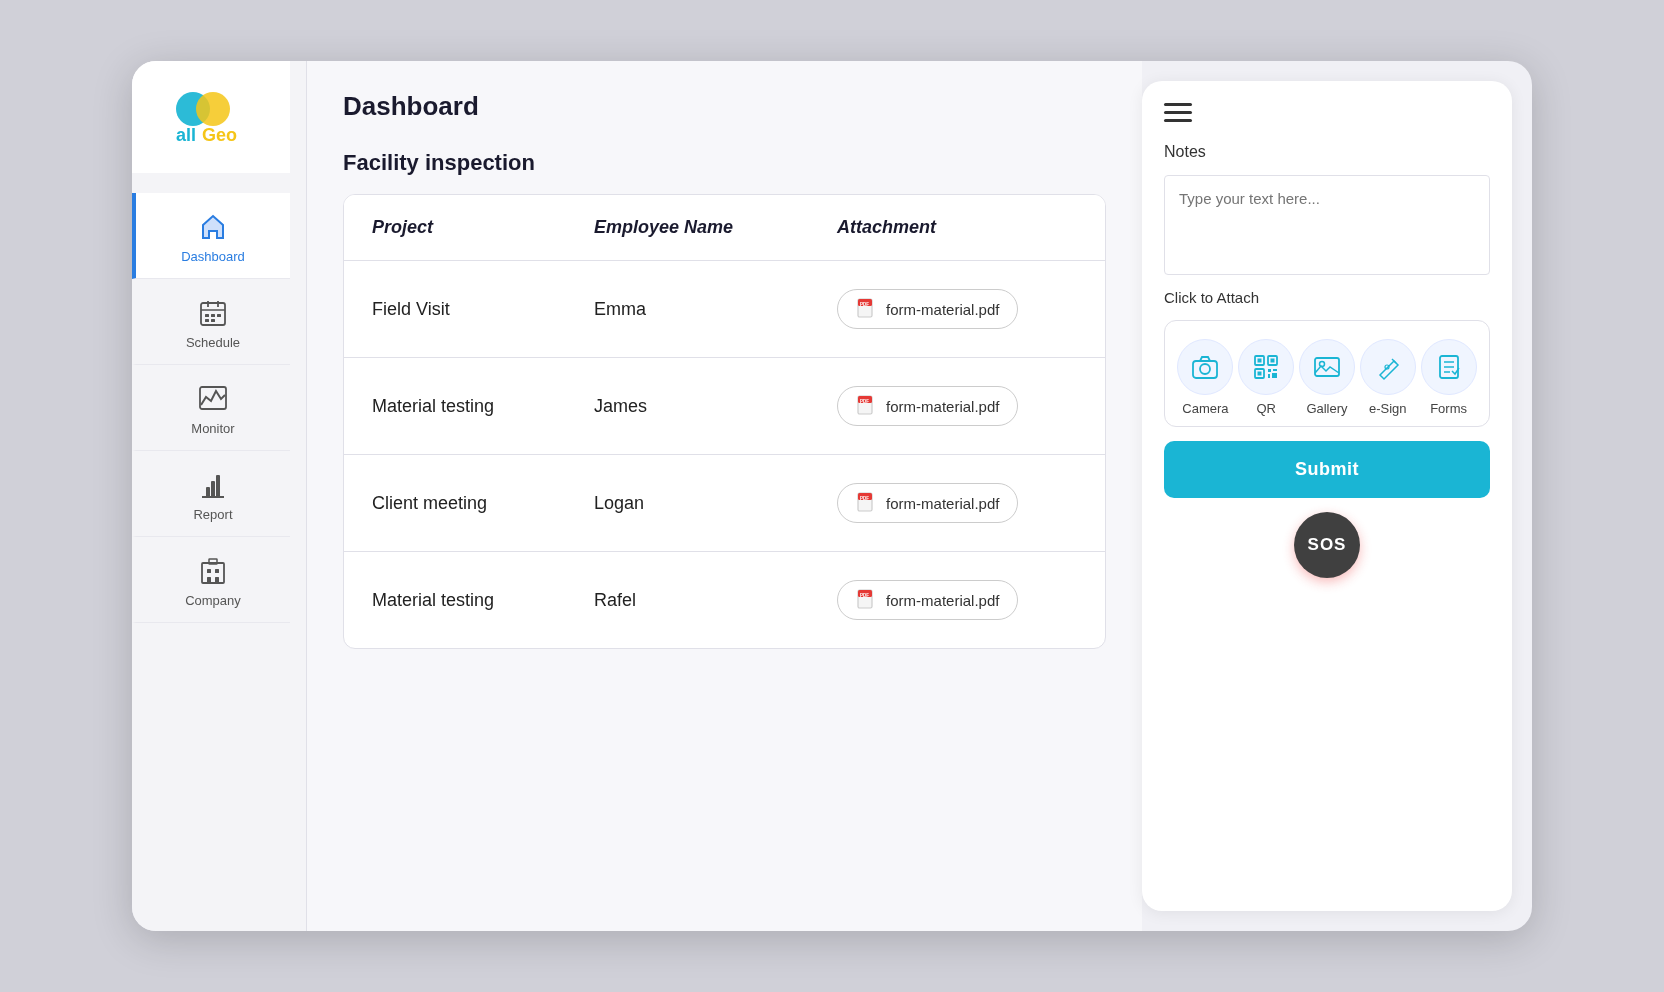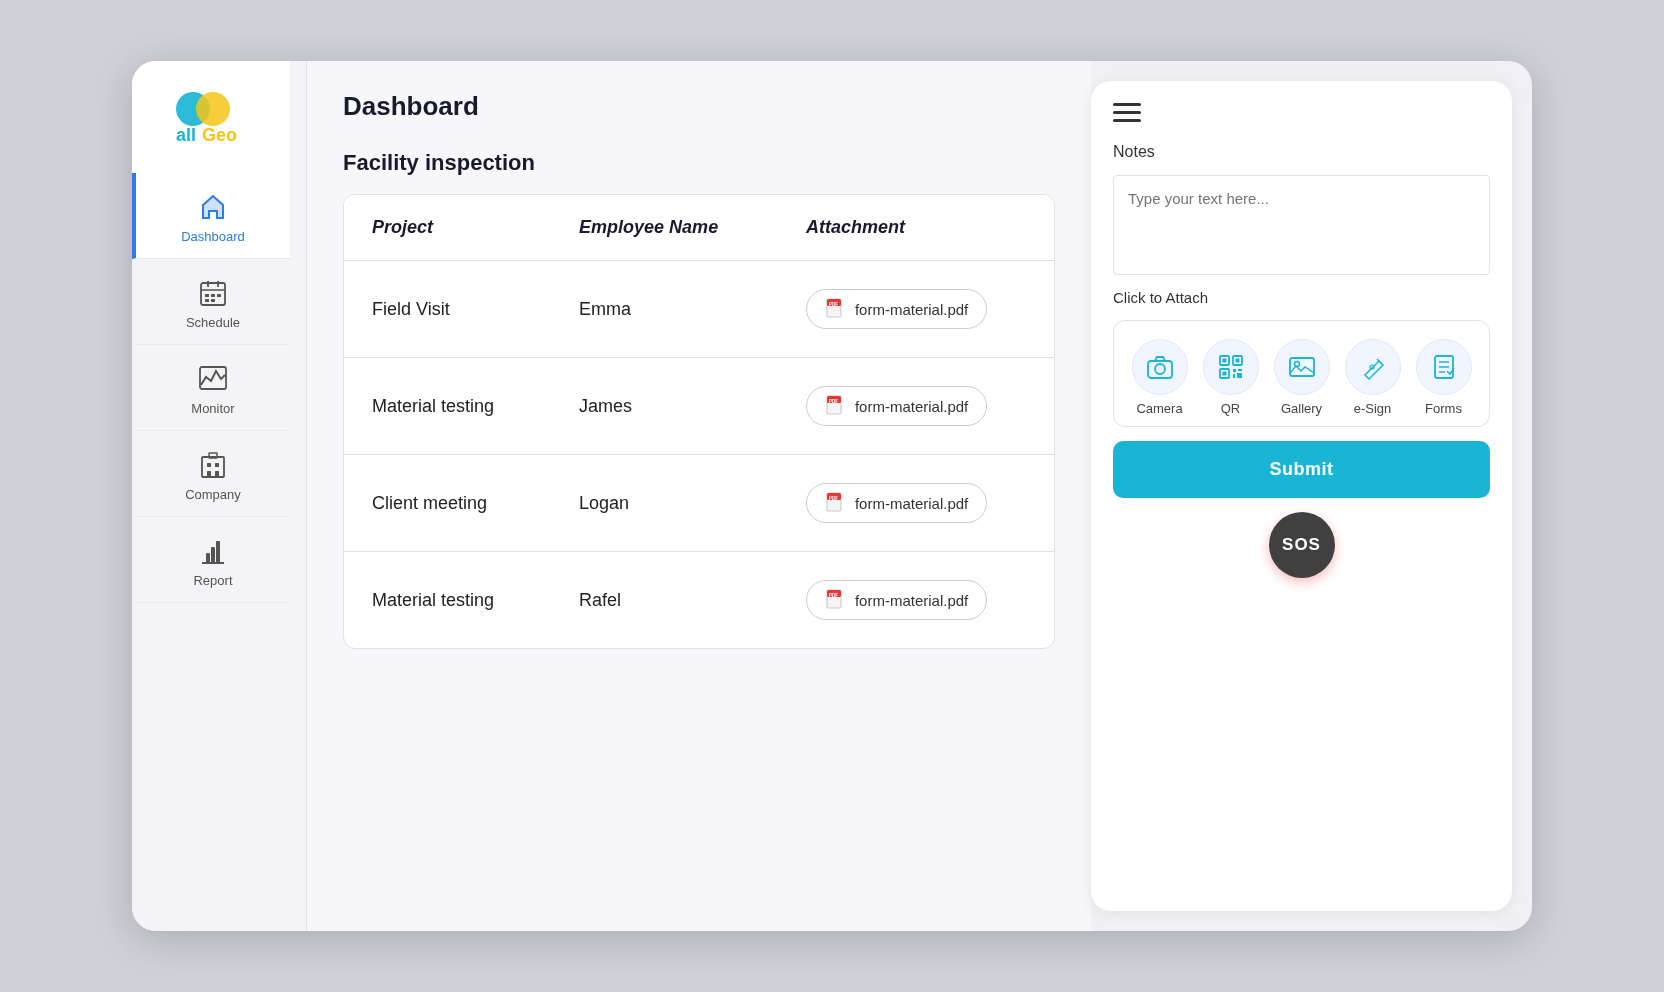--- a/index.html
+++ b/index.html
@@ -23,20 +23,21 @@
     
     .sidebar {
       width: 175px;
       background: #f4f4f7;
       display: flex;
       flex-direction: column;
       align-items: center;
       padding: 0 16px 20px 0;
       border-right: 1px solid #e0e0e8;
       flex-shrink: 0;
+      gap: 20px;
     }
     .sidebar-logo {
       width: 100%;
       display: flex;
       align-items: center;
       justify-content: center;
       padding: 28px 0 24px 0;
       background: #fff;
       margin-bottom: 0;
     }
@@ -159,21 +160,21 @@
       background: #fff;
       cursor: pointer;
     }
     .pdf-icon {
       width: 22px;
       height: 22px;
     }
 
     
     .right-panel {
-      width: 421px;
+      width: 370px;
       background: #fff;
       border-radius: 20px;
       margin: 20px 20px 20px 0;
       padding: 22px 22px 22px 22px;
       display: flex;
       flex-direction: column;
       gap: 14px;
       box-shadow: 0 2px 16px rgba(0,0,0,0.07);
       flex-shrink: 0;
     }
@@ -321,38 +322,38 @@
       <div class="sidebar-item">
         <svg viewBox="0 0 32 32" fill="none" xmlns="http://www.w3.org/2000/svg">
           <polyline points="4,22 9,14 14,18 19,8 24,16 28,12" stroke="#555" stroke-width="2" fill="none"></polyline>
           <rect x="3" y="4" width="26" height="22" rx="2" stroke="#555" stroke-width="1.8"></rect>
         </svg>
         <span class="sidebar-label">Monitor</span>
       </div>
 
       <div class="sidebar-item">
         <svg viewBox="0 0 32 32" fill="none" xmlns="http://www.w3.org/2000/svg">
+          <rect x="9" y="18" width="4" height="10" rx="1" fill="#555"></rect>
+          <rect x="14" y="12" width="4" height="16" rx="1" fill="#555"></rect>
+          <rect x="19" y="6" width="4" height="22" rx="1" fill="#555"></rect>
+          <line x1="5" y1="28" x2="27" y2="28" stroke="#555" stroke-width="2"></line>
+        </svg>
+        <span class="sidebar-label">Report</span>
+      </div>
+
+      <div class="sidebar-item">
+        <svg viewBox="0 0 32 32" fill="none" xmlns="http://www.w3.org/2000/svg">
           <rect x="5" y="8" width="22" height="20" rx="1" stroke="#555" stroke-width="1.8"></rect>
           <rect x="10" y="14" width="4" height="4" rx="0.5" fill="#555"></rect>
           <rect x="18" y="14" width="4" height="4" rx="0.5" fill="#555"></rect>
           <rect x="10" y="22" width="4" height="6" rx="0.5" fill="#555"></rect>
           <rect x="18" y="22" width="4" height="6" rx="0.5" fill="#555"></rect>
           <rect x="12" y="4" width="8" height="5" rx="0.5" stroke="#555" stroke-width="1.5"></rect>
         </svg>
         <span class="sidebar-label">Company</span>
-      </div>
-
-      <div class="sidebar-item">
-        <svg viewBox="0 0 32 32" fill="none" xmlns="http://www.w3.org/2000/svg">
-          <rect x="9" y="18" width="4" height="10" rx="1" fill="#555"></rect>
-          <rect x="14" y="12" width="4" height="16" rx="1" fill="#555"></rect>
-          <rect x="19" y="6" width="4" height="22" rx="1" fill="#555"></rect>
-          <line x1="5" y1="28" x2="27" y2="28" stroke="#555" stroke-width="2"></line>
-        </svg>
-        <span class="sidebar-label">Report</span>
       </div>
     </div>
   </div>
 
   <div class="main">
     <div class="main-header">
       <h1 class="main-title">Dashboard</h1>
     </div>
     <div class="main-body">
       <h2 class="section-title">Facility inspection</h2>

